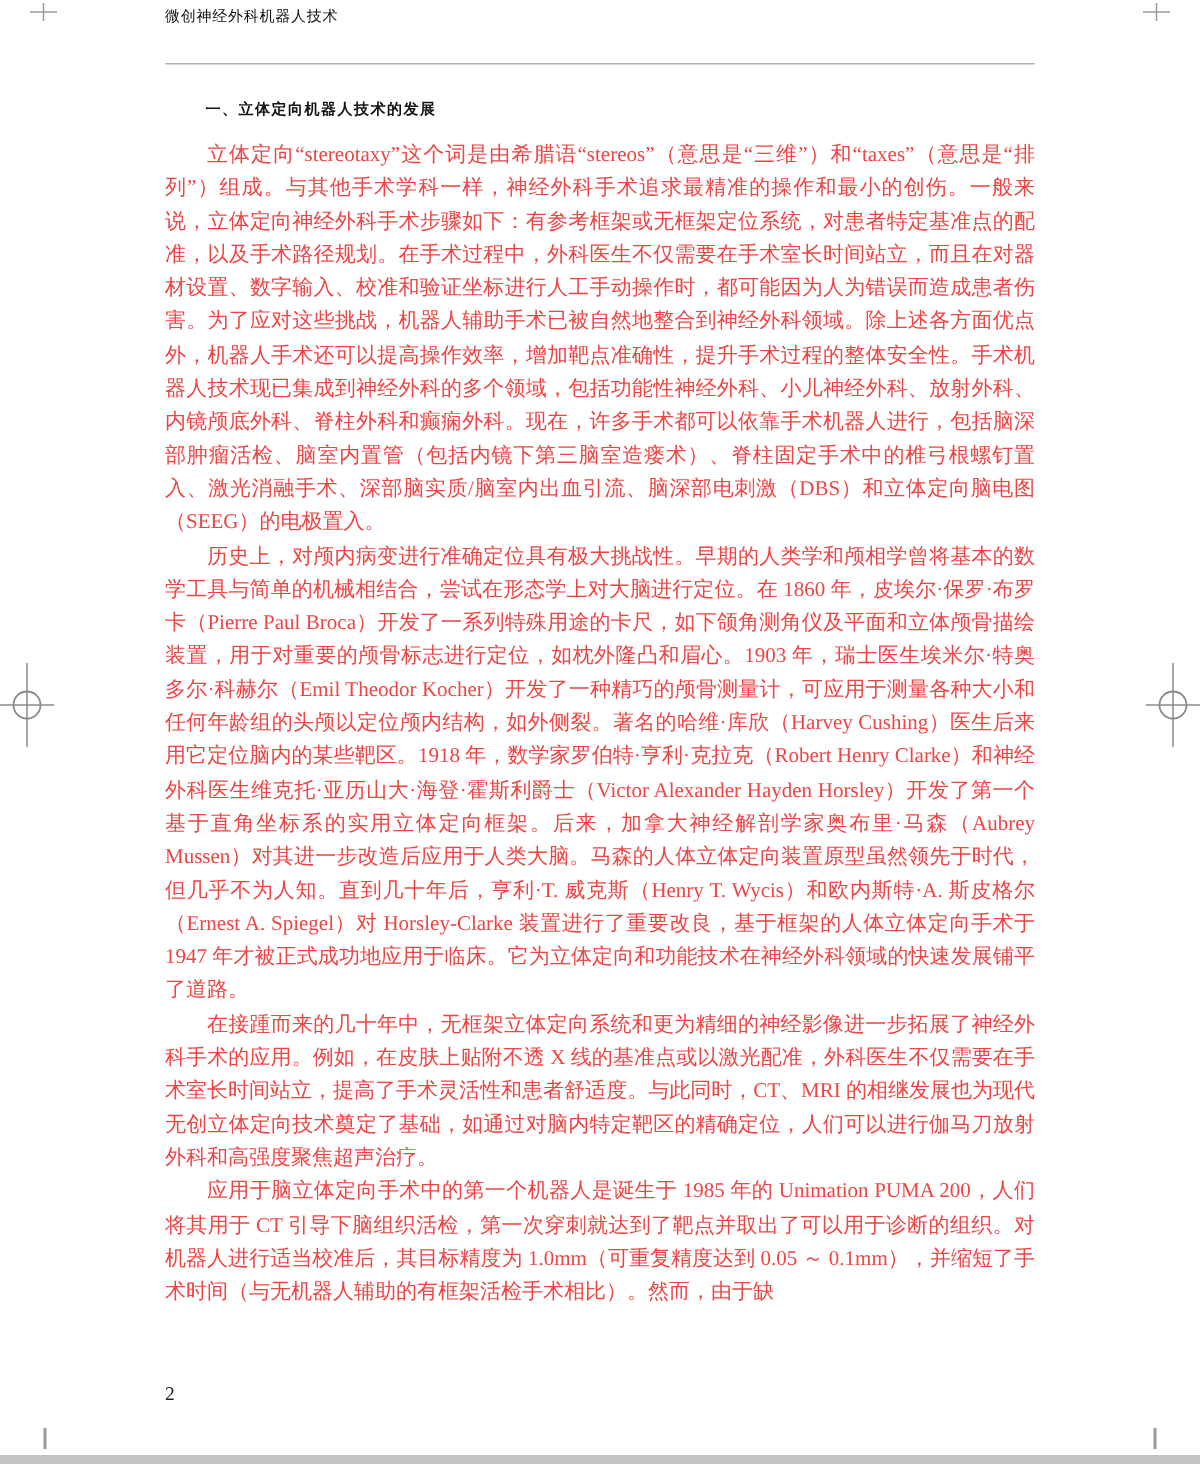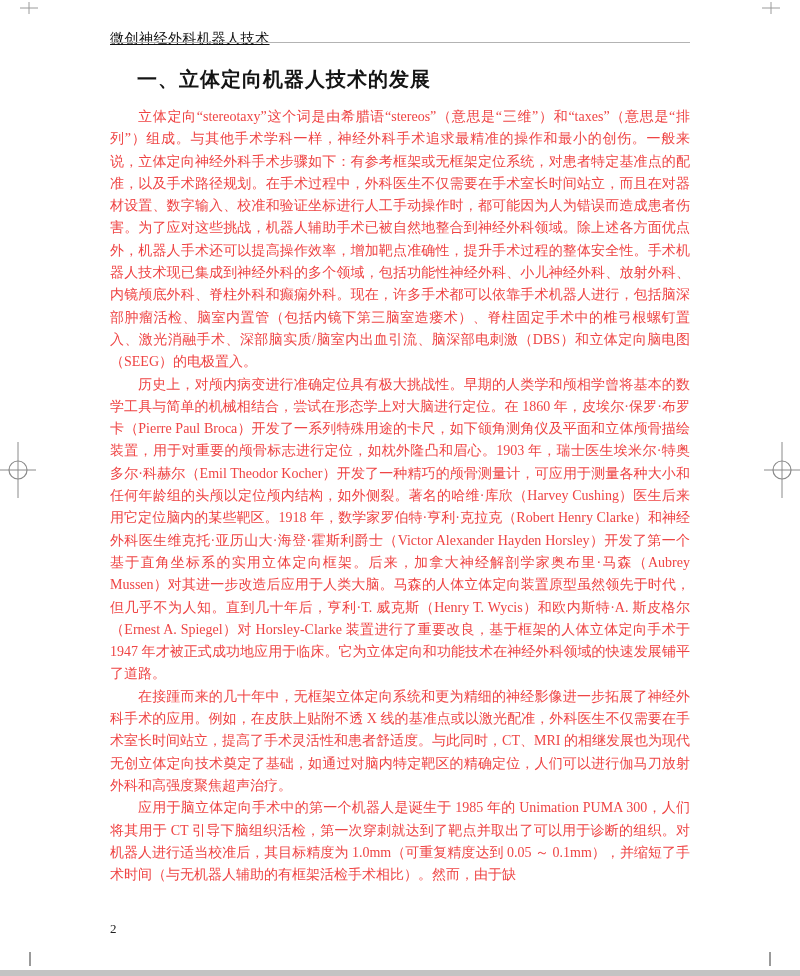--- a/index.html
+++ b/index.html
@@ -10,42 +10,41 @@
     height: 976px;
     margin: 0 auto;
     background: #ffffff;
     font-family: "Liberation Serif", serif;
     color: #1f1f1f;
     overflow: hidden;
   }
   .running-head {
     position: absolute;
     left: 110px;
-    top: 30px;
+    top: 4px;
     font-family: "Liberation Sans", sans-serif;
-    font-size: 14px;
+    font-size: 10px;
     letter-spacing: 0.5px;
     color: #111;
-    text-decoration: underline;
   }
   .head-rule {
     position: absolute;
     left: 110px;
     top: 42px;
     width: 580px;
     border-top: 1px solid #b3b3b3;
   }
   .content {
     position: absolute;
     left: 110px;
     top: 66px;
     width: 580px;
   }
   .section-heading {
-    font-size: 20px;
+    font-size: 10px;
     font-weight: bold;
     letter-spacing: 1px;
     margin: 0 0 13px 27px;
     color: #141414;
   }
   .content p {
     font-size: 14px;
     line-height: 22.3px;
     text-align: justify;
     text-indent: 2em;
@@ -103,20 +102,20 @@
   <div class="tick" style="left:769px; top:952px;"></div>
 
   <div class="running-head">微创神经外科机器人技术</div>
   <div class="head-rule"></div>
 
   <main class="content">
     <h2 class="section-heading">一、立体定向机器人技术的发展</h2>
     <p>立体定向“stereotaxy”这个词是由希腊语“stereos”（意思是“三维”）和“taxes”（意思是“排列”）组成。与其他手术学科一样，神经外科手术追求最精准的操作和最小的创伤。一般来说，立体定向神经外科手术步骤如下：有参考框架或无框架定位系统，对患者特定基准点的配准，以及手术路径规划。在手术过程中，外科医生不仅需要在手术室长时间站立，而且在对器材设置、数字输入、校准和验证坐标进行人工手动操作时，都可能因为人为错误而造成患者伤害。为了应对这些挑战，机器人辅助手术已被自然地整合到神经外科领域。除上述各方面优点外，机器人手术还可以提高操作效率，增加靶点准确性，提升手术过程的整体安全性。手术机器人技术现已集成到神经外科的多个领域，包括功能性神经外科、小儿神经外科、放射外科、内镜颅底外科、脊柱外科和癫痫外科。现在，许多手术都可以依靠手术机器人进行，包括脑深部肿瘤活检、脑室内置管（包括内镜下第三脑室造瘘术）、脊柱固定手术中的椎弓根螺钉置入、激光消融手术、深部脑实质/脑室内出血引流、脑深部电刺激（DBS）和立体定向脑电图（SEEG）的电极置入。</p>
     <p>历史上，对颅内病变进行准确定位具有极大挑战性。早期的人类学和颅相学曾将基本的数学工具与简单的机械相结合，尝试在形态学上对大脑进行定位。在 1860 年，皮埃尔·保罗·布罗卡（Pierre Paul Broca）开发了一系列特殊用途的卡尺，如下颌角测角仪及平面和立体颅骨描绘装置，用于对重要的颅骨标志进行定位，如枕外隆凸和眉心。1903 年，瑞士医生埃米尔·特奥多尔·科赫尔（Emil Theodor Kocher）开发了一种精巧的颅骨测量计，可应用于测量各种大小和任何年龄组的头颅以定位颅内结构，如外侧裂。著名的哈维·库欣（Harvey Cushing）医生后来用它定位脑内的某些靶区。1918 年，数学家罗伯特·亨利·克拉克（Robert Henry Clarke）和神经外科医生维克托·亚历山大·海登·霍斯利爵士（Victor Alexander Hayden Horsley）开发了第一个基于直角坐标系的实用立体定向框架。后来，加拿大神经解剖学家奥布里·马森（Aubrey Mussen）对其进一步改造后应用于人类大脑。马森的人体立体定向装置原型虽然领先于时代，但几乎不为人知。直到几十年后，亨利·T. 威克斯（Henry T. Wycis）和欧内斯特·A. 斯皮格尔（Ernest A. Spiegel）对 Horsley-Clarke 装置进行了重要改良，基于框架的人体立体定向手术于 1947 年才被正式成功地应用于临床。它为立体定向和功能技术在神经外科领域的快速发展铺平了道路。</p>
     <p>在接踵而来的几十年中，无框架立体定向系统和更为精细的神经影像进一步拓展了神经外科手术的应用。例如，在皮肤上贴附不透 X 线的基准点或以激光配准，外科医生不仅需要在手术室长时间站立，提高了手术灵活性和患者舒适度。与此同时，CT、MRI 的相继发展也为现代无创立体定向技术奠定了基础，如通过对脑内特定靶区的精确定位，人们可以进行伽马刀放射外科和高强度聚焦超声治疗。</p>
-    <p>应用于脑立体定向手术中的第一个机器人是诞生于 1985 年的 Unimation PUMA 300，人们将其用于 CT 引导下脑组织活检，第一次穿刺就达到了靶点并取出了可以用于诊断的组织。对机器人进行适当校准后，其目标精度为 1.0mm（可重复精度达到 0.05 ～ 0.1mm），并缩短了手术时间（与无机器人辅助的有框架活检手术相比）。然而，由于缺</p>
+    <p>应用于脑立体定向手术中的第一个机器人是诞生于 1985 年的 Unimation PUMA 200，人们将其用于 CT 引导下脑组织活检，第一次穿刺就达到了靶点并取出了可以用于诊断的组织。对机器人进行适当校准后，其目标精度为 1.0mm（可重复精度达到 0.05 ～ 0.1mm），并缩短了手术时间（与无机器人辅助的有框架活检手术相比）。然而，由于缺</p>
   </main>
 
   <div class="page-number">2</div>
 
   <div class="page-edge"></div>
 
 </div>
 
 </body></html>

